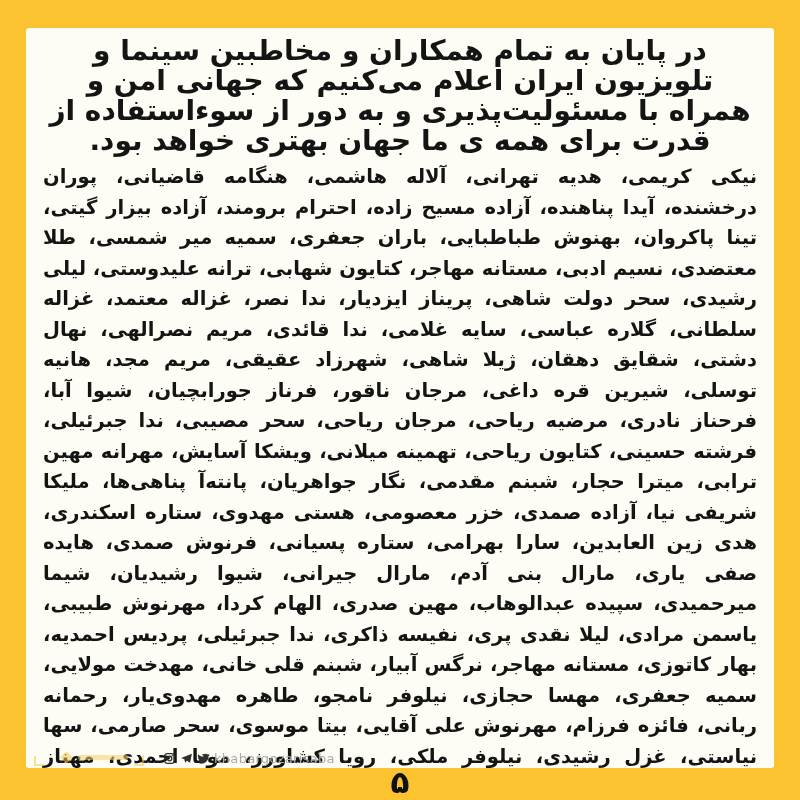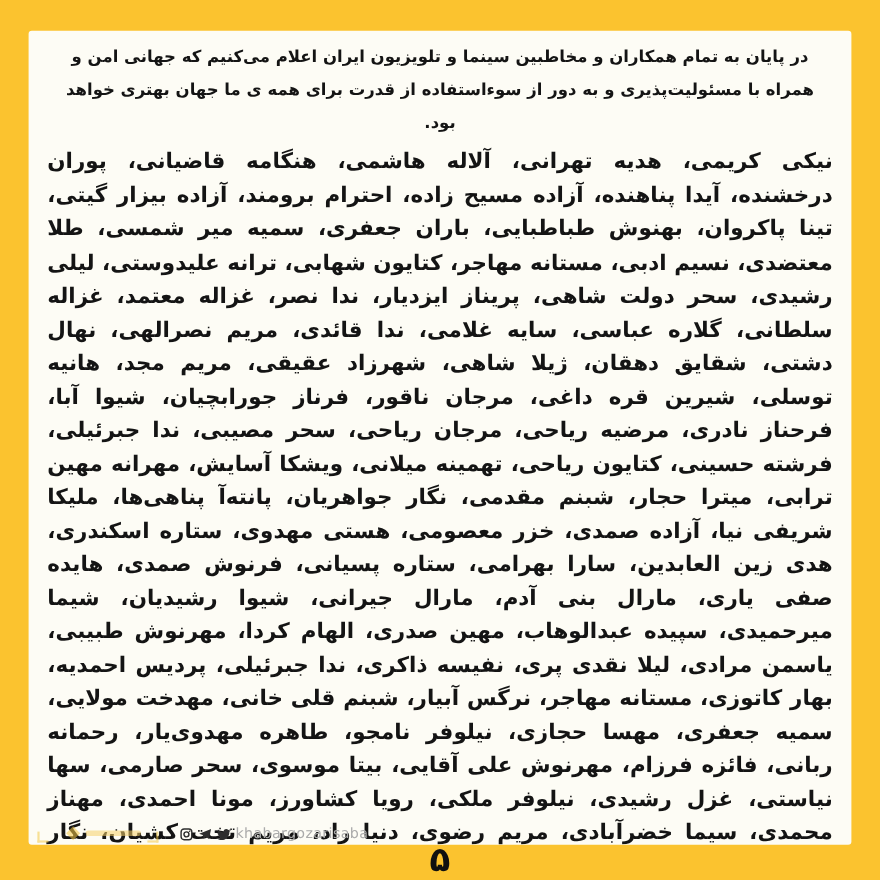--- a/index.html
+++ b/index.html
@@ -10,21 +10,21 @@
   }
   .card{
     position:absolute;top:28px;left:26px;right:26px;bottom:32px;
     background:#FDFCF5;border-radius:3px;
     padding:6px 16px 4px 16px;box-sizing:border-box;
     direction:rtl;overflow:hidden;
   }
   .statement{
     margin:2px 2px 6px 2px;
     color:#141414;font-weight:bold;
-    font-size:15px;line-height:30px;
+    font-size:28px;line-height:30px;
     text-align:center;
   }
   .names{
     margin:0 1px;
     color:#141414;font-weight:bold;
     font-size:19.5px;line-height:30.5px;
     text-align:justify;text-align-last:center;
   }
   .footer-row{
     position:absolute;bottom:0;left:8px;height:20px;

